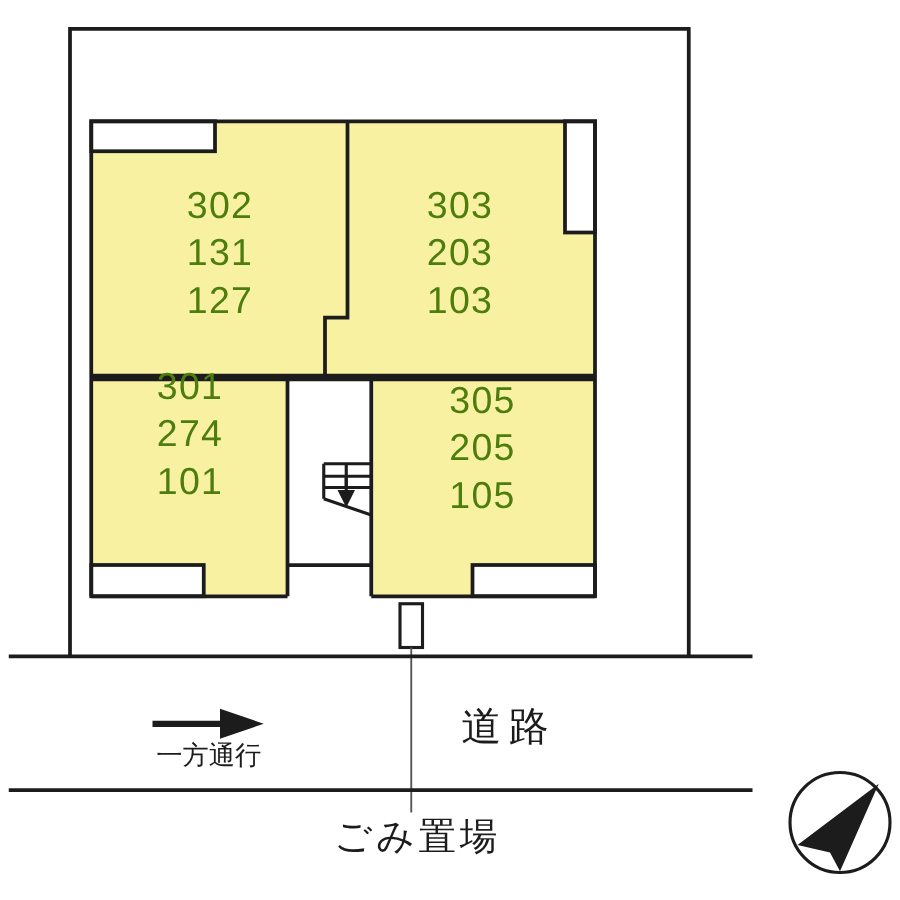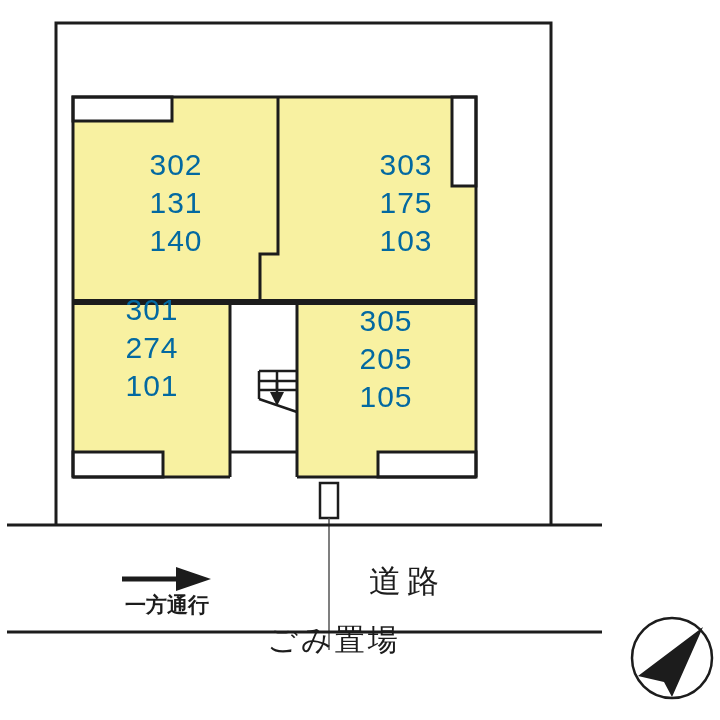--- a/index.html
+++ b/index.html
@@ -21,27 +21,26 @@
     white-space: nowrap;
     color: #1c1c1c;
   }
   .room-label {
     position: absolute;
     transform: translateX(-50%);
     text-align: center;
     font-size: 30px;
     line-height: 38px;
     letter-spacing: 1px;
-    color: #0369a1;
+    color: #4d7c0f;
   }
   .oneway-label {
     transform: translateX(-50%);
     font-size: 21px;
     line-height: 22px;
-    font-weight: bold;
   }
   .road-label {
     font-size: 32px;
     line-height: 36px;
     letter-spacing: 6px;
   }
   .garbage-label {
     transform: translateX(-50%);
     font-size: 30px;
     line-height: 32px;
@@ -102,40 +101,40 @@
 
     <g>
       <circle cx="672" cy="658" r="40" fill="#ffffff" stroke="#1c1c1c" stroke-width="2.5"></circle>
       <polygon points="703,627 638,676 664,682 672,697" fill="#1c1c1c"></polygon>
     </g>
   </svg>
 
   <div class="room-label" style="left:176px; top:146px;">
     <div>302</div>
     <div>131</div>
-    <div>140</div>
+    <div>127</div>
   </div>
 
-  <div class="room-label" style="left:368px; top:146px;margin-left:38px;">
+  <div class="room-label" style="left:368px; top:146px;">
     <div>303</div>
-    <div>175</div>
+    <div>203</div>
     <div>103</div>
   </div>
 
   <div class="room-label" style="left:152px; top:291px;">
     <div>301</div>
     <div>274</div>
     <div>101</div>
   </div>
 
   <div class="room-label" style="left:386px; top:302px;">
     <div>305</div>
     <div>205</div>
     <div>105</div>
   </div>
 
   <div class="label oneway-label" style="left:167px; top:594px;">一方通行</div>
 
   <div class="label road-label" style="left:369px; top:563px;">道路</div>
 
-  <div class="label garbage-label" style="left:334px; top:624px;">ごみ置場</div>
+  <div class="label garbage-label" style="left:334px; top:654px;">ごみ置場</div>
 
 </div>
 
 </body></html>

